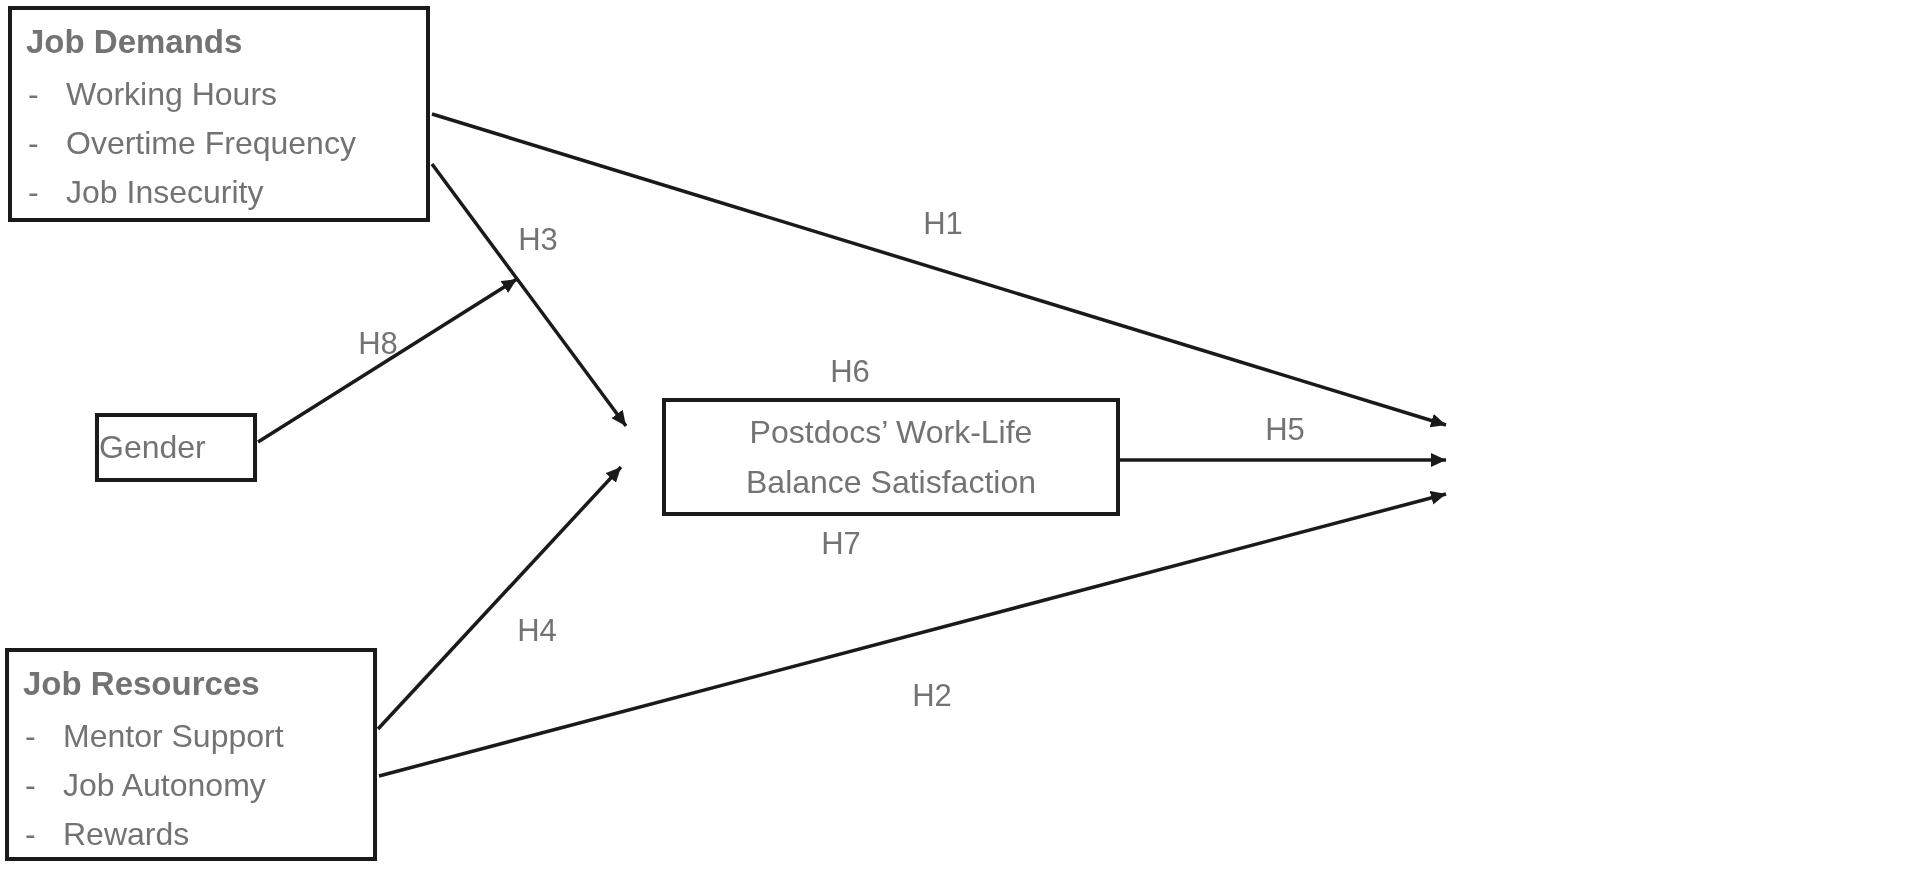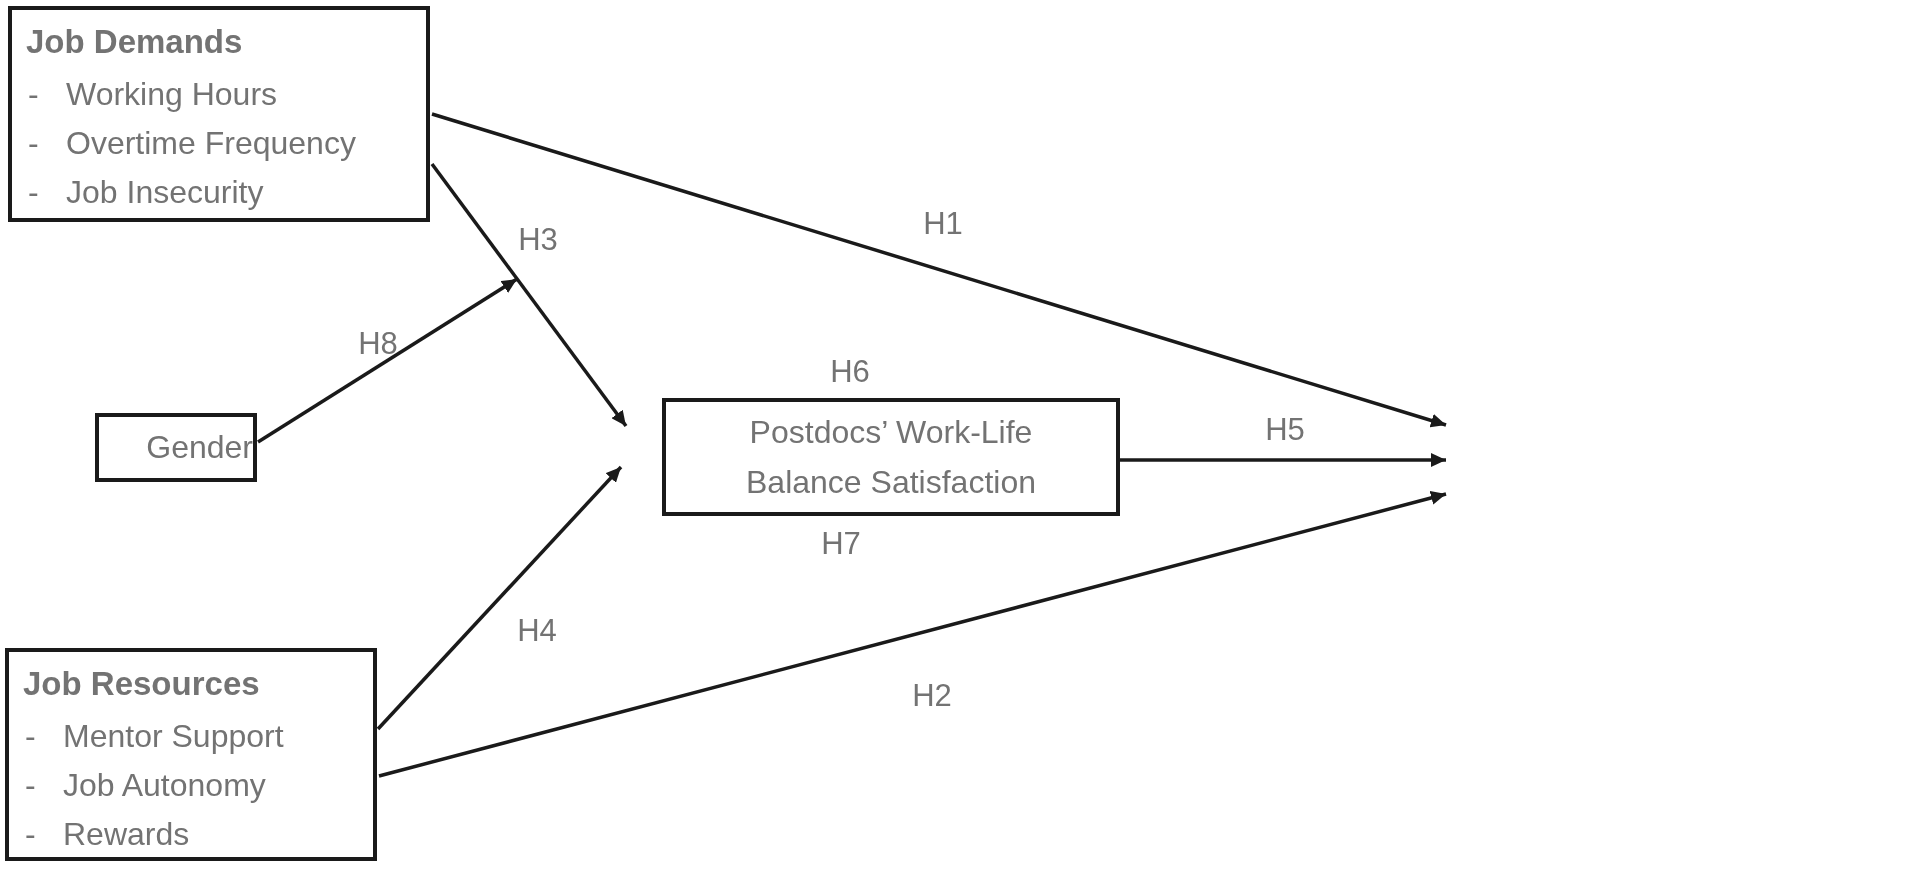--- a/index.html
+++ b/index.html
@@ -7,21 +7,21 @@
     position:relative;width:1905px;height:890px;background:#ffffff;
     font-family:"Liberation Sans",sans-serif;color:#737373;overflow:hidden;
   }
   .edges-layer{position:absolute;left:0;top:0;width:1905px;height:890px;}
   .edges-layer line{stroke:#1a1a1a;stroke-width:3.5;}
   .node{
     position:absolute;box-sizing:border-box;border:4px solid #1a1a1a;background:#ffffff;
   }
   .node-jd{left:8px;top:6px;width:422px;height:216px;}
   .node-gender{left:95px;top:413px;width:162px;height:69px;
-    display:flex;align-items:center;justify-content:flex-end;font-size:32px;}
+    display:flex;align-items:center;justify-content:flex-start;font-size:32px;}
   .node-jr{left:5px;top:648px;width:372px;height:213px;}
   .node-wlb{left:630px;top:398px;width:458px;height:118px;}
   .node-mhp{left:1450px;top:401px;width:442px;height:116px;}
   .node-center{
     display:flex;flex-direction:column;justify-content:center;align-items:center;
     text-align:center;font-size:32px;line-height:50px;margin-left:32px;
   }
   .node-title{font-weight:700;font-size:33px;margin:12px 0 8px 14px;line-height:40px;}
   .node-item{display:flex;align-items:center;height:49px;font-size:32px;}
   .dash{display:inline-block;width:54px;padding-left:16px;box-sizing:border-box;}

